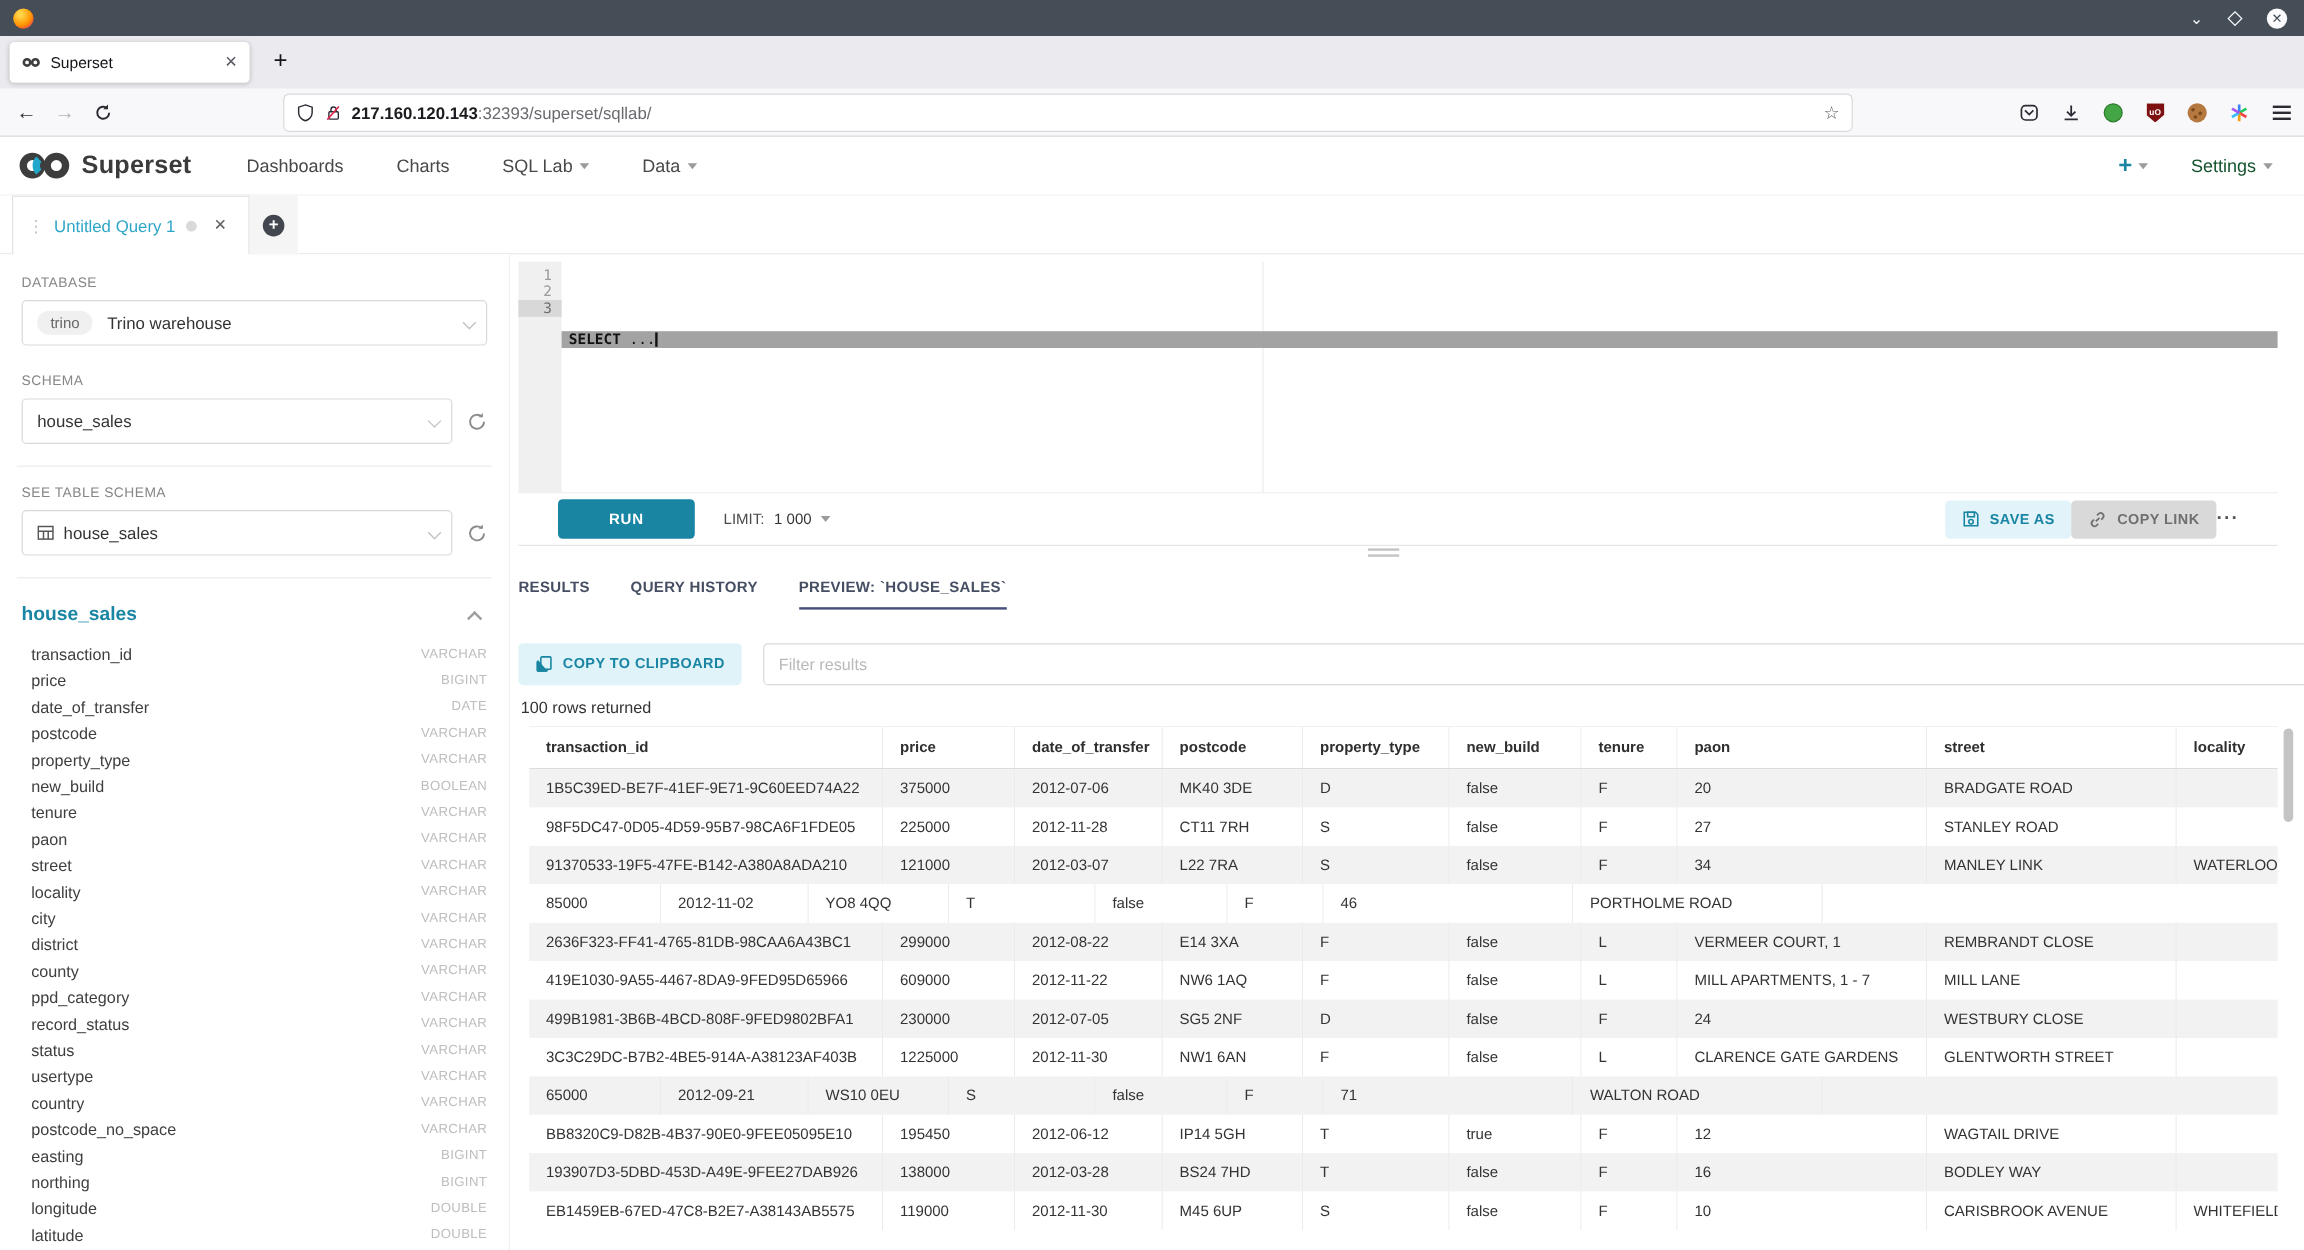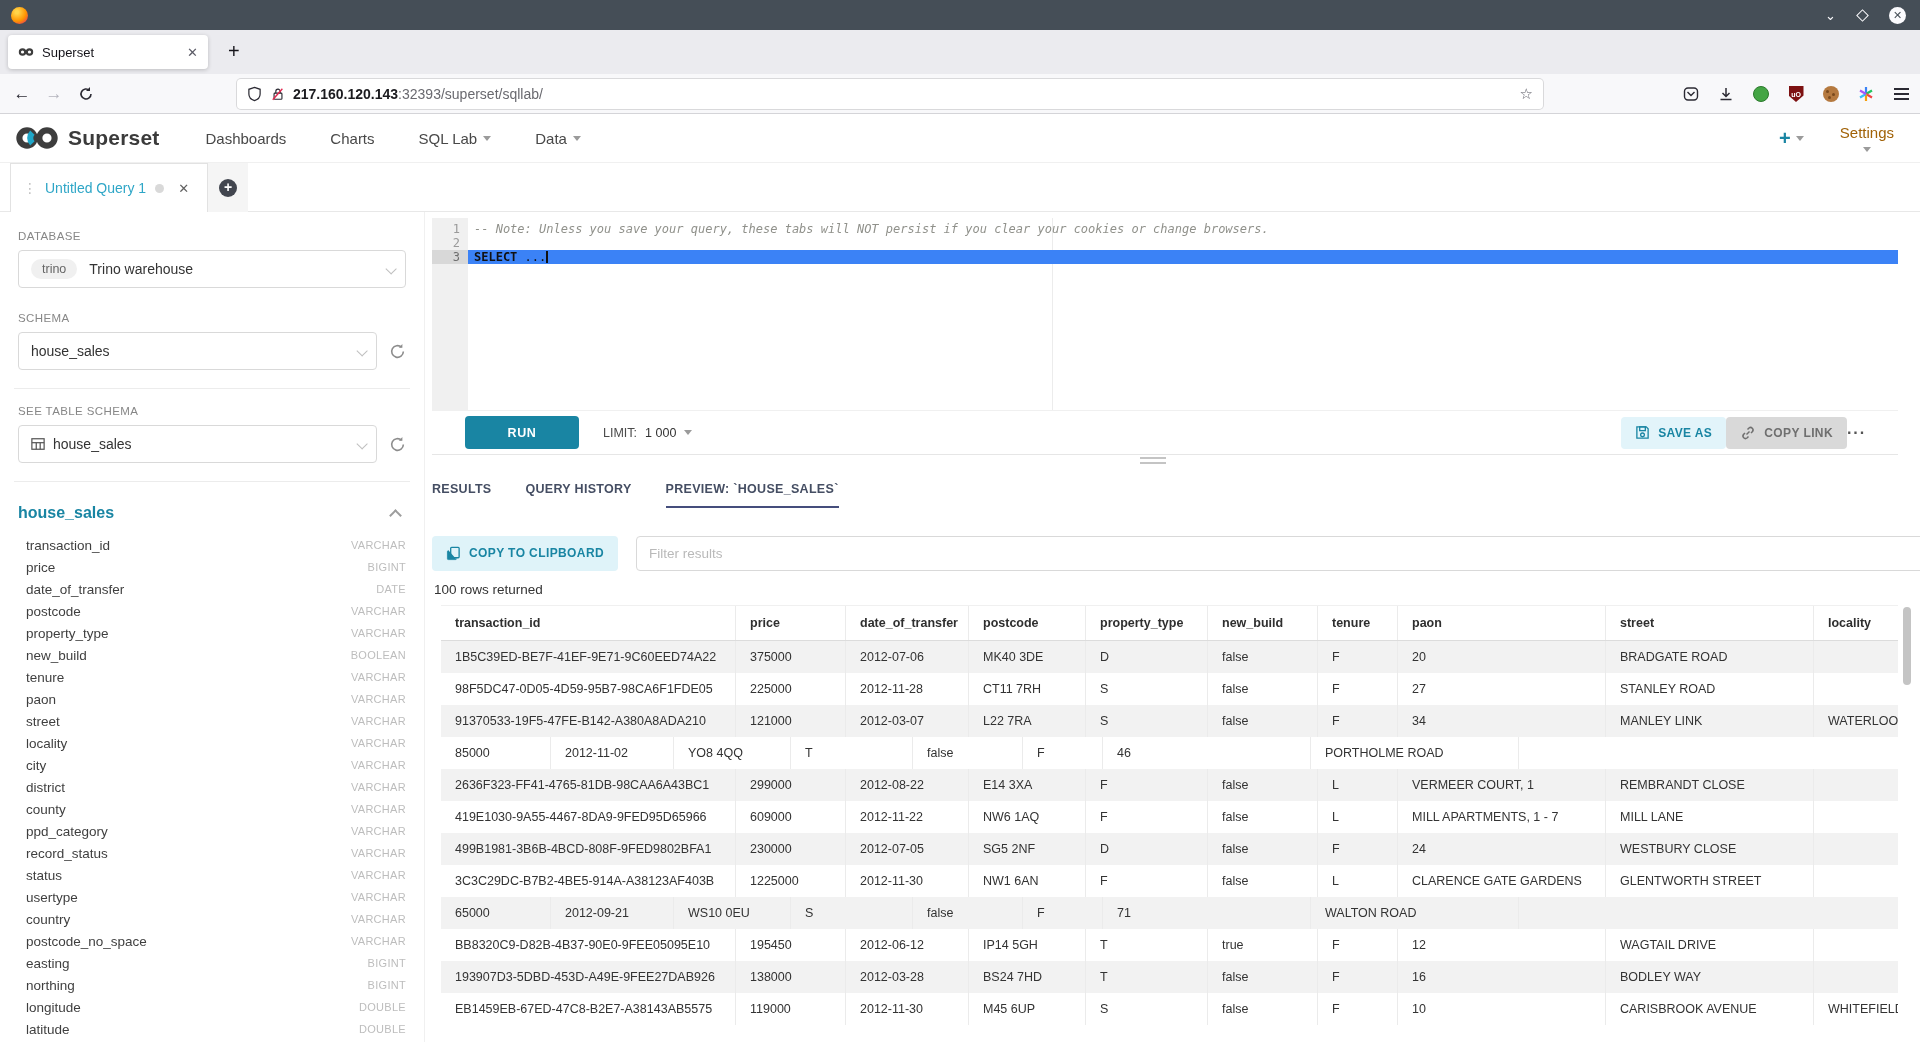--- a/index.html
+++ b/index.html
@@ -49,21 +49,21 @@
   #app-header { position:absolute; left:0; top:114px; width:1920px; height:49px; background:#fff;
     border-bottom:1px solid #f0f0f0; display:flex; align-items:center; }
   #brand { display:flex; align-items:center; margin-left:14px; }
   #brand-name { font-size:21px; font-weight:700; color:#3b3b3b; margin-left:8px; letter-spacing:.2px; }
   #nav-items { display:flex; align-items:center; margin-left:46px; gap:44px; }
   .nav-item { font-size:15px; color:#484848; display:flex; align-items:center; gap:6px; }
   .caret-down { width:0; height:0; border-left:4px solid transparent; border-right:4px solid transparent;
     border-top:5px solid #9b9b9b; display:inline-block; }
   #header-right { margin-left:auto; display:flex; align-items:center; gap:36px; padding-right:26px; }
   #plus-btn { color:#1985a3; font-size:20px; font-weight:700; display:flex; align-items:center; gap:5px; }
-  #settings-btn { font-size:15px; color:#a16207; display:flex; align-items:center; gap:6px;flex-direction:column; }
+  #settings-btn { font-size:15px; color:#14532d; display:flex; align-items:center; gap:6px; }
 
   
   #querytab-row { position:absolute; left:0; top:163px; width:1920px; height:49px; background:#fff;
     border-bottom:1px solid #e8e8e8; }
   #query-tab { position:absolute; left:10px; top:0; width:198px; height:49px; background:#fff;
     border:1px solid #e2e2e2; border-bottom:none; display:flex; align-items:center; padding:0 12px; }
   #query-tab .drag-dots { color:#c0c0c0; font-size:14px; margin-right:8px; }
   #query-tab .qt-label { color:#2ea6c7; font-size:14px; }
   #query-tab .qt-dot { width:9px; height:9px; border-radius:50%; background:#d9d9d9; margin-left:9px; }
   #query-tab .qt-close { margin-left:14px; color:#616161; font-size:13px; font-weight:700; }
@@ -96,21 +96,21 @@
 
   
   #editor { position:absolute; left:432px; top:218px; width:1466px; height:192px; background:#fff;
     font-family:"DejaVu Sans Mono",monospace; font-size:12px; }
   #gutter { position:absolute; left:0; top:0; width:36px; height:100%; background:#f0f0f0; }
   .gut-num { height:14px; line-height:14px; text-align:right; padding-right:8px; color:#9a9a9a; padding-top:0; }
   #gutter .gut-wrap { padding-top:4px; }
   .gut-num.active { background:#d8d8d8; color:#6e6e6e; }
   #code { position:absolute; left:36px; top:4px; right:0; }
   .code-line { height:14px; line-height:14px; padding-left:6px; white-space:pre; }
-  .code-line.active { background:#3b82f6; }
+  .code-line.active { background:#a3a3a3;margin-top:40px; }
   .sql-comment { color:#90918b; font-style:italic; }
   .sql-keyword { color:#111; font-weight:700; }
   .sql-plain { color:#111; }
   .cursor { display:inline-block; width:1.5px; height:12px; background:#111; vertical-align:-2px; }
   #print-margin { position:absolute; left:620px; top:0; bottom:0; width:1px; background:#ececec; }
 
   
   #run-row { position:absolute; left:432px; top:410px; width:1466px; height:45px; background:#fff;
     border-top:1px solid #f0f0f0; border-bottom:1px solid #e6e6e6; display:flex; align-items:center; }
   #run-btn { margin-left:33px; width:114px; height:33px; background:#1985a3; border-radius:4px;
@@ -442,21 +442,20 @@
 <div id="editor">
   <div id="gutter">
       <div class="gut-wrap" id="gutter-lines">
         <div class="gut-num">1</div>
         <div class="gut-num">2</div>
         <div class="gut-num active">3</div>
       </div>
     </div>
   <div id="print-margin"></div>
   <div id="code">
-    <div class="code-line"><span class="sql-comment">-- Note: Unless you save your query, these tabs will NOT persist if you clear your cookies or change browsers.</span></div>
     <div class="code-line"></div>
     <div class="code-line active"><span class="sql-keyword">SELECT</span><span class="sql-plain"> ...</span><span class="cursor"></span></div>
   </div>
 </div>
 
 <div id="run-row">
   <div id="run-btn">RUN</div>
   <div id="limit-group">
     <span>LIMIT:</span>
     <span class="limit-value">1 000</span>

